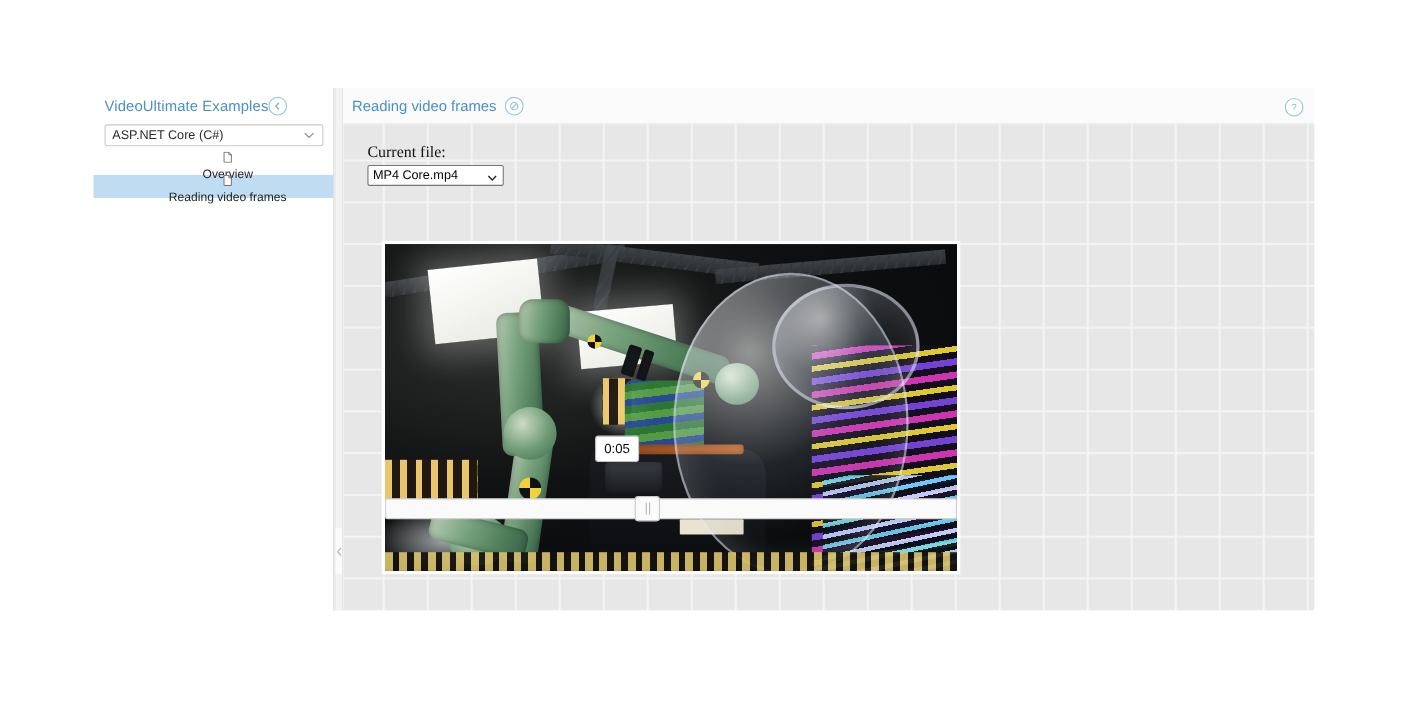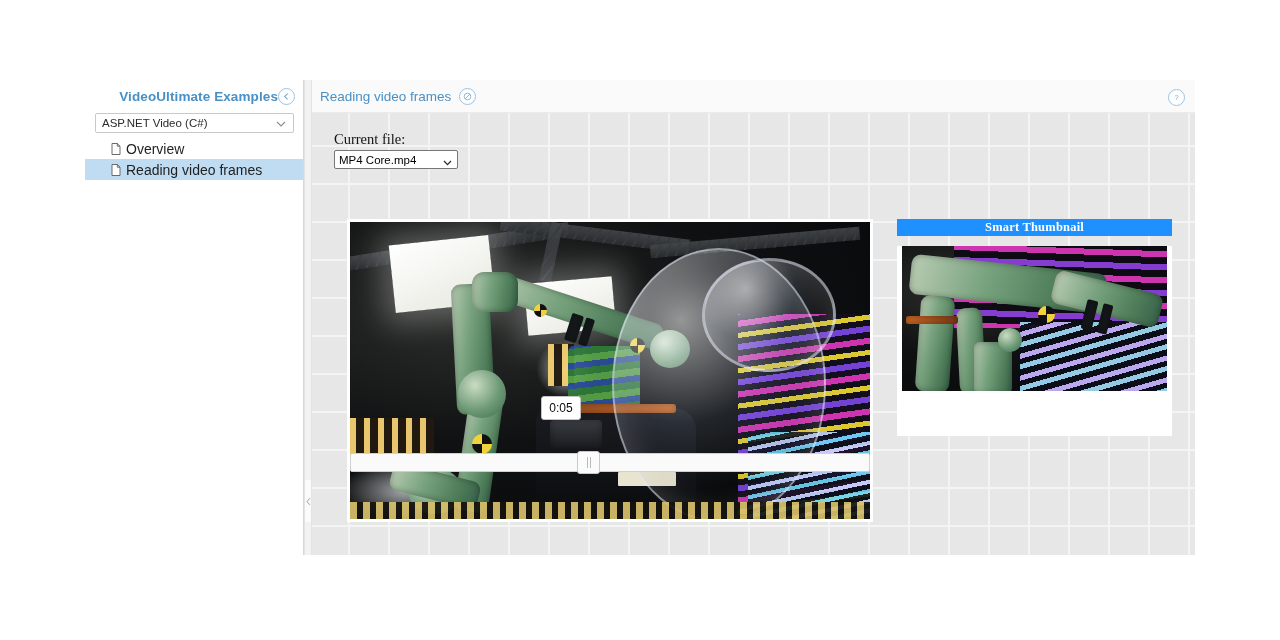--- a/index.html
+++ b/index.html
@@ -8,22 +8,22 @@
     font-family:"Liberation Sans",sans-serif;
   }
   .page{position:relative;width:1280px;height:640px;background:#fff;}
 
   
   .sidebar{
     position:absolute;left:85px;top:80px;width:219px;height:475px;
     background:#ffffff;border-right:1px solid #d8d8d8;box-sizing:border-box;
   }
   .sidebar-head{
-    height:33px;display:flex;align-items:center;justify-content:flex-end;
-    padding:0 8px 0 10px;box-sizing:border-box;font-weight:bold;
+    height:33px;display:flex;align-items:center;justify-content:flex-start;
+    padding:0 8px 0 10px;box-sizing:border-box;
   }
   .sidebar-title{
     color:#4a90c4;font-size:13.5px;letter-spacing:0.1px;white-space:nowrap;
   }
   .circle-icon{
     width:15px;height:15px;flex:0 0 15px;border:1px solid #9dc3e0;border-radius:50%;
     display:flex;align-items:center;justify-content:center;cursor:pointer;
     color:#7fb0d4;background:#fff;
   }
   .circle-icon svg{display:block;}
@@ -33,22 +33,23 @@
     background:#fff;box-sizing:border-box;display:flex;align-items:center;
     padding-left:6px;font-size:11.5px;color:#2b2b2b;cursor:pointer;
   }
   .sel-box .chev{
     position:absolute;right:7px;top:50%;transform:translateY(-50%);
     color:#8d8d8d;
   }
   .nav-list{margin-top:5px;}
   .nav-item{
     height:21px;display:flex;align-items:center;gap:5px;
-    padding-left:26px;font-size:14px;color:#1f1f1f;cursor:pointer;
+    padding-left:26px;font-size:11px;color:#1f1f1f;cursor:pointer;
     box-sizing:border-box;
+    flex-direction:column;
   }
   .nav-item.active{background:#bfdcf2;}
   .doc-icon{width:10px;height:12px;flex:0 0 10px;display:block;}
 
   
   .splitter{
     position:absolute;left:304px;top:80px;width:8px;height:475px;
     background:#f2f2f2;border-left:1px solid #e3e3e3;border-right:1px solid #e3e3e3;
     box-sizing:border-box;cursor:col-resize;
   }
@@ -193,21 +194,21 @@
       <div class="sidebar-title">VideoUltimate Examples</div>
       <div class="circle-icon">
         <svg width="9" height="9" viewBox="0 0 9 9">
             <polyline points="5.6,1.6 2.6,4.5 5.6,7.4" fill="none" stroke="#7fb0d4" stroke-width="1.2"></polyline>
           </svg>
       </div>
     </div>
 
     <div class="sel-wrap">
       <div class="sel-box">
-        <span>ASP.NET Video (C#)</span>
+        <span>ASP.NET Core (C#)</span>
         <span class="chev">
           <svg width="10" height="6" viewBox="0 0 10 6">
               <polyline points="1,1 5,5 9,1" fill="none" stroke="#8d8d8d" stroke-width="1.1"></polyline>
             </svg>
         </span>
       </div>
     </div>
 
     <div class="nav-list">
       <div class="nav-item">
@@ -322,46 +323,20 @@
               </div>
 
               <div class="bubble" style="left:262px;top:26px;width:210px;height:270px;"></div>
               <div class="bubble" style="left:352px;top:36px;width:128px;height:108px;border-width:3px;"></div>
               <div class="filmstrip"></div>
             </div>
           </div>
         </div>
       </div>
 
-      <div class="thumb-panel">
-        <div class="panel-title">Smart Thumbnail</div>
-        <div class="thumb-wrap">
-          <div class="thumb-inner">
-            <div class="vf">
-              <div class="bgdark"></div>
-              <div class="tubes" style="left:52px;top:0px;width:215px;height:82px;
-                   background:repeating-linear-gradient(2deg,#d736b8 0 6px,#0d0a14 6px 13px,#8a3fd8 13px 19px,#0d0a14 19px 26px);
-                   opacity:.95;"></div>
-              <div class="tubes" style="left:118px;top:76px;width:150px;height:70px;
-                   background:repeating-linear-gradient(-16deg,#9fd8f5 0 5px,#0b0e18 5px 10px,#c9b3ff 10px 15px,#0b0e18 15px 21px);
-                   opacity:.93;"></div>
-              <div class="limb" style="left:8px;top:18px;width:196px;height:40px;transform:rotate(6deg);"></div>
-              <div class="limb" style="left:150px;top:36px;width:110px;height:34px;transform:rotate(14deg);"></div>
-              <div class="limb" style="left:16px;top:50px;width:34px;height:96px;transform:rotate(4deg);"></div>
-              <div class="limb" style="left:56px;top:62px;width:26px;height:86px;transform:rotate(-3deg);"></div>
-              <div class="limb" style="left:72px;top:96px;width:38px;height:52px;border-radius:6px;}"></div>
-              <div class="joint" style="left:96px;top:82px;width:24px;height:24px;"></div>
-              <div class="hazard" style="left:136px;top:60px;width:17px;height:17px;"></div>
-              <div class="limb" style="left:182px;top:54px;width:11px;height:30px;background:#14171a;transform:rotate(14deg);border-radius:2px;"></div>
-              <div class="limb" style="left:198px;top:58px;width:10px;height:30px;background:#14171a;transform:rotate(14deg);border-radius:2px;"></div>
-              <div class="limb" style="left:4px;top:70px;width:52px;height:8px;background:linear-gradient(90deg,#d06a25,#7a3a18);border-radius:3px;"></div>
-            </div>
-          </div>
-        </div>
-      </div>
 
       <div class="tooltip">0:05</div>
 
       <div class="slider-row">
         <div class="slider-track"></div>
         <div class="slider-handle">
           <i></i>
           <i></i>
         </div>
       </div>

